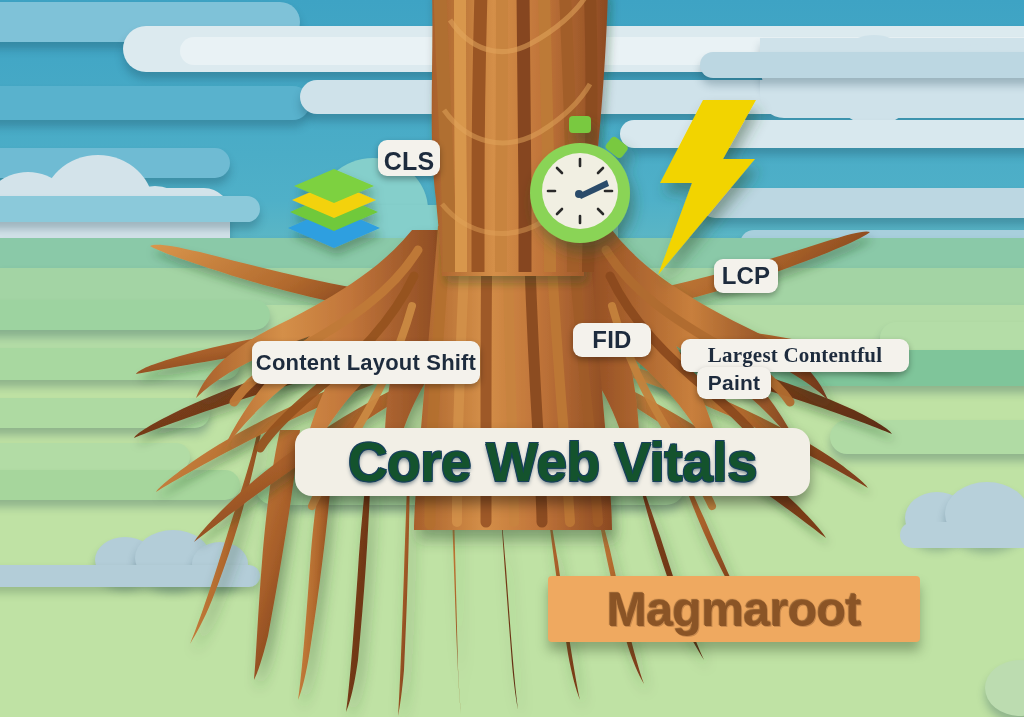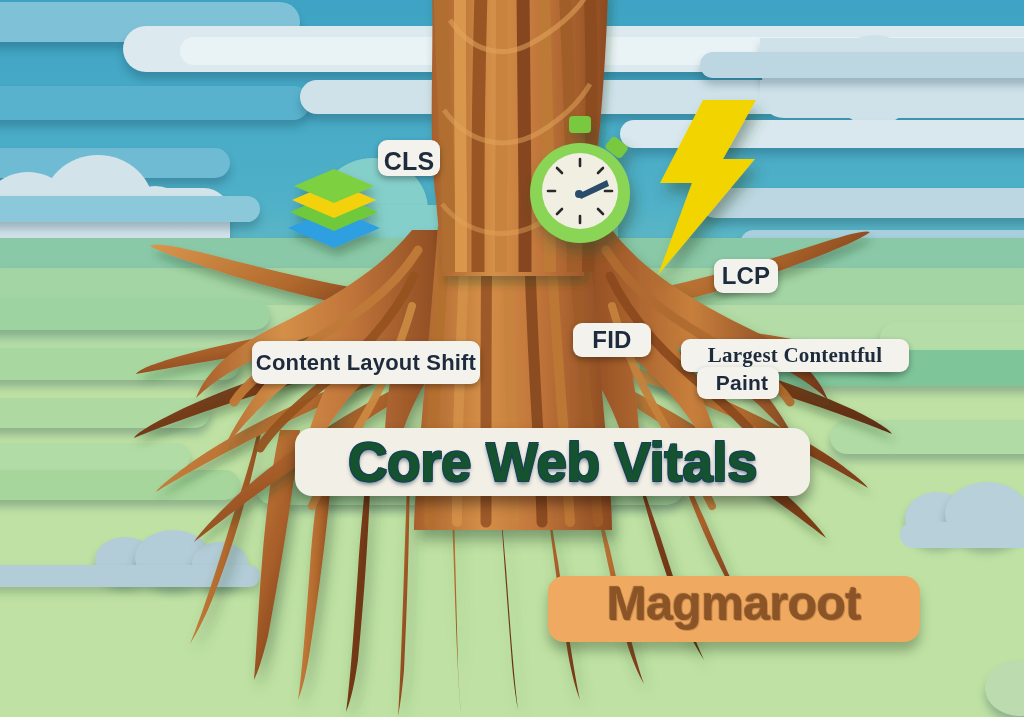--- a/index.html
+++ b/index.html
@@ -41,23 +41,23 @@
     letter-spacing:-.5px;
     text-shadow:
       -1px -1px 0 #17405c, 1px -1px 0 #17405c,
       -1px 1px 0 #17405c, 1px 1px 0 #17405c,
       0 3px 4px rgba(10,40,60,.55);
   }
 
   
   #brand-banner{
     position:absolute;left:548px;top:576px;width:372px;height:66px;
-    background:#efa960;border-radius:16px;
+    background:#efa960;border-radius:4px;
     box-shadow:0 9px 12px rgba(40,60,30,.35);
-    display:flex;align-items:flex-start;justify-content:center;
+    display:flex;align-items:center;justify-content:center;
   }
   #brand-text{
     font-size:48px;font-weight:bold;color:#8a5426;letter-spacing:-.5px;
     text-shadow:1px 1px 0 #c98a4e, -1px -1px 1px rgba(70,35,10,.55);
   }
 </style>
 </head>
 <body>
 
 <div id="stage">
@@ -297,21 +297,21 @@
   </div>
 
   <div class="pill" style="left:252px;top:341px;width:228px;height:43px;font-size:22px;">
     <span>Content Layout Shift</span>
   </div>
 
   <div class="pill" style="left:681px;top:339px;width:228px;height:33px;font-size:21px;font-family:Liberation Serif, serif;">
     <span>Largest Contentful</span>
   </div>
 
-  <div class="pill" style="left:697px;top:367px;width:74px;height:32px;font-size:21px;padding-left:8px;">
+  <div class="pill" style="left:697px;top:367px;width:74px;height:32px;font-size:21px;">
     <span>Paint</span>
   </div>
 
   <div id="title-banner">
     <span id="title-text">Core Web Vitals</span>
   </div>
 
   <div id="brand-banner">
     <span id="brand-text">Magmaroot</span>
   </div>

